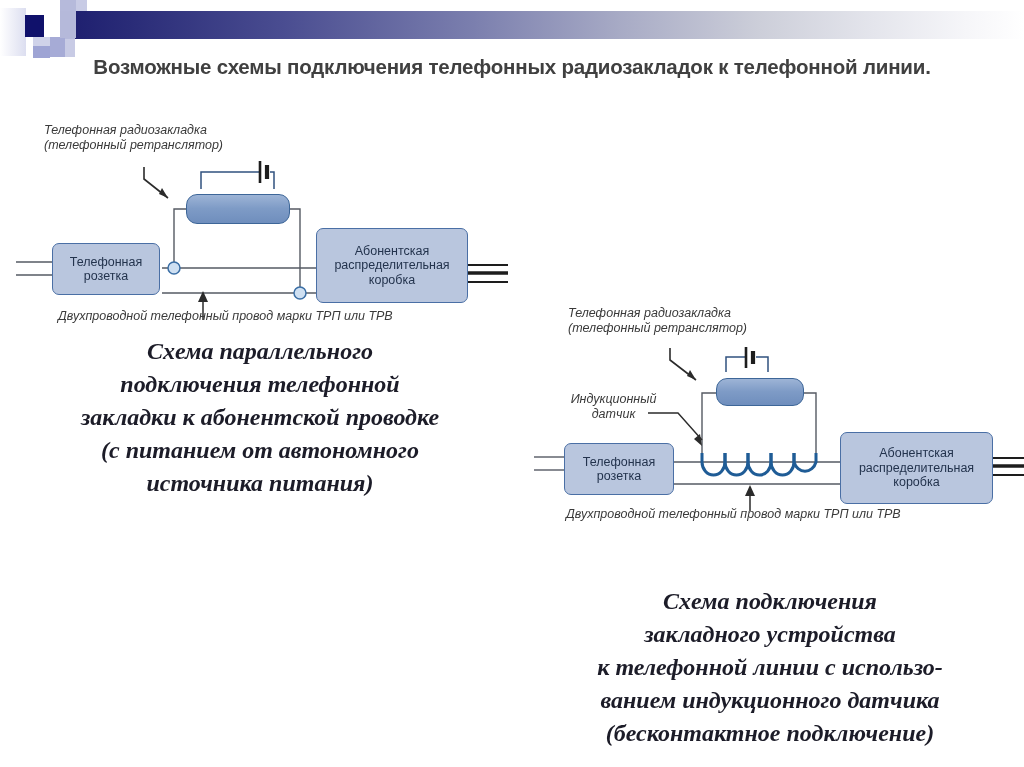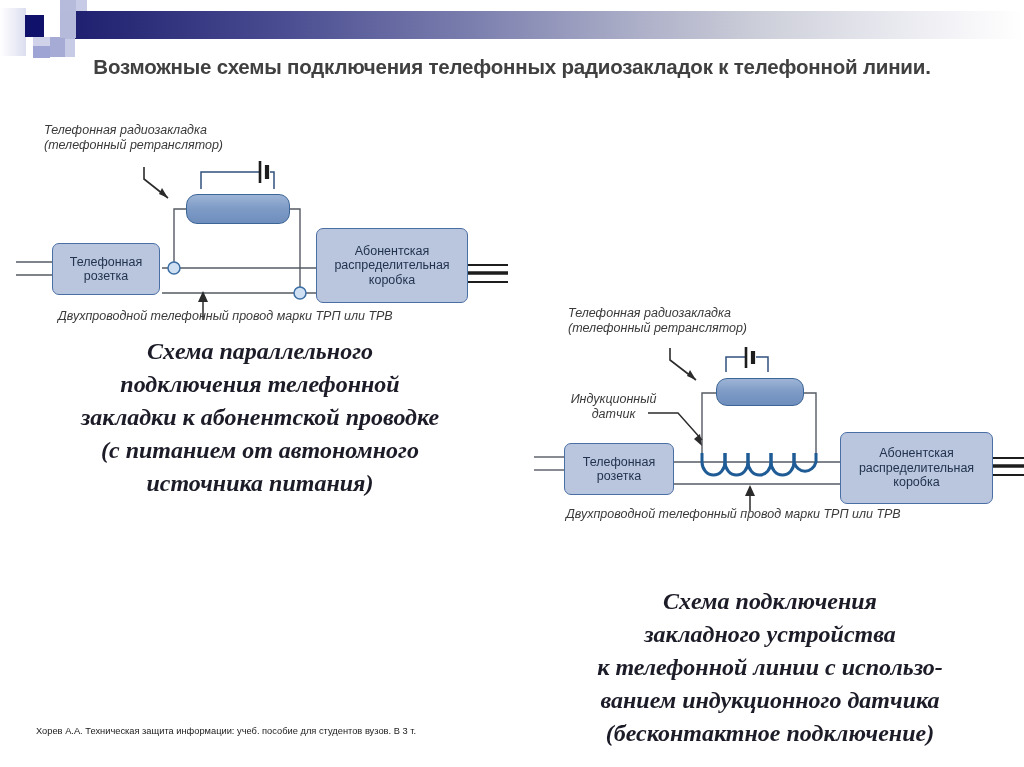--- a/index.html
+++ b/index.html
@@ -240,14 +240,13 @@
   <div class="dlabel" style="left:38px; top:207px;">Двухпроводной телефонный провод марки ТРП или ТРВ</div>
 </div>
 
 <div class="caption" style="left:520px; top:545px; width:500px;margin-top:40px;">Схема подключения
 закладного устройства
 к телефонной линии с использо-
 ванием индукционного датчика
 (бесконтактное подключение)</div>
 
 <div id="footer">
-  <div>Хорев А.А.  Техническая  защита информации: учеб. пособие для студентов вузов. В 3 т.</div>
 </div>
 
 </body></html>

